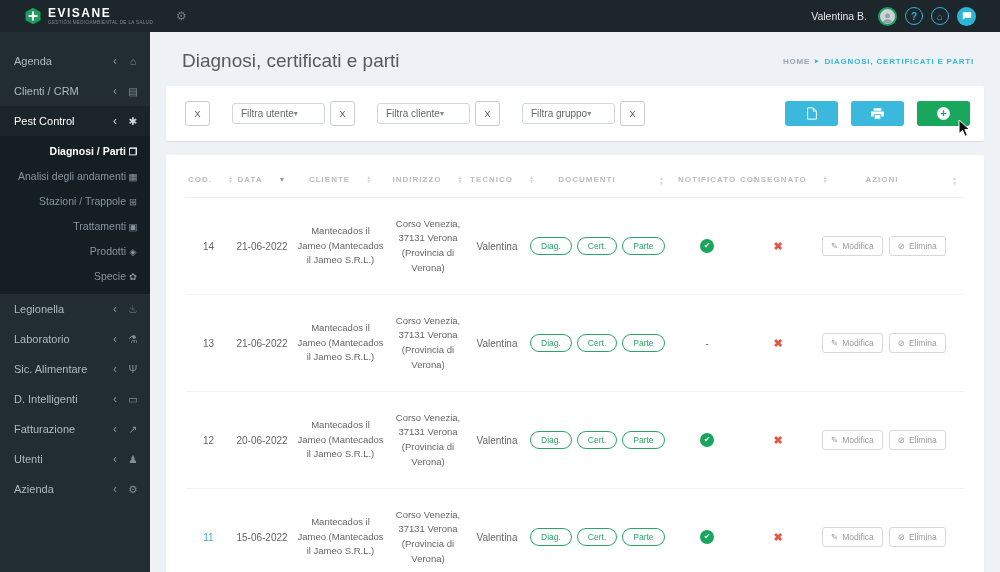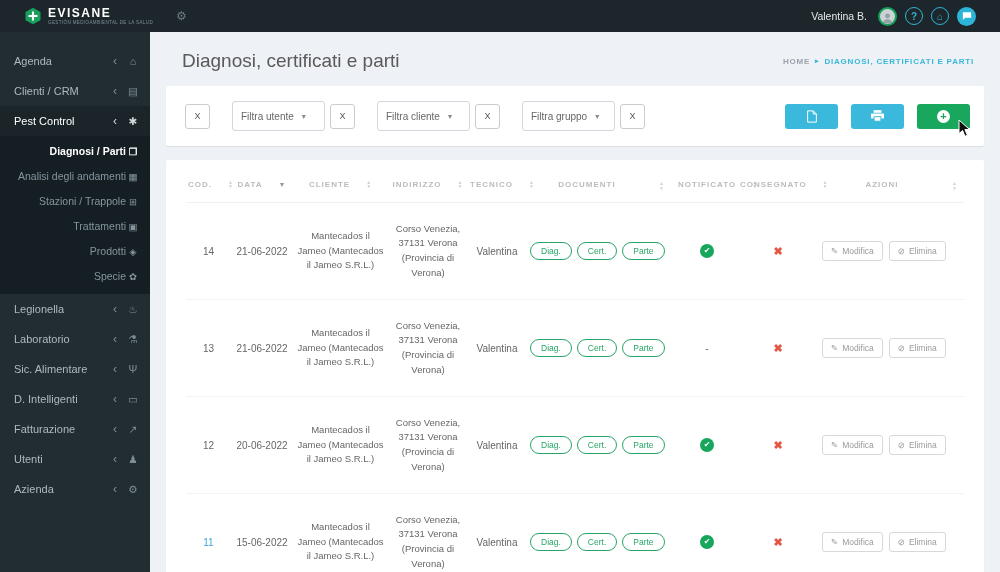--- a/index.html
+++ b/index.html
@@ -57,23 +57,23 @@
 
   
   .filter-card { padding:15px 14px; display:flex; align-items:center; margin-bottom:14px; }
   .search-input { width:148px; height:25px; border:1px solid #d2d6de; border-radius:2px;
     padding:0 8px; font-size:10px; color:#555; font-family:"Liberation Sans",sans-serif; }
   .search-input::placeholder { color:#b3b3b3; }
   .clear-btn { width:25px; height:25px; margin-left:5px; background:#fff;
     border:1px solid #cccccc; border-radius:3px; font-size:9px; color:#555;
     display:flex; align-items:center; justify-content:center; cursor:pointer;
     font-family:"Liberation Sans",sans-serif; }
-  .select-box { height:30px; min-width:93px; margin-left:22px; border:1px solid #d2d6de;
+  .select-box { height:21px; min-width:93px; margin-left:22px; border:1px solid #d2d6de;
     border-radius:3px; background:#fff; display:flex; align-items:center;
-    padding:0 8px; gap:8px; font-size:10px; color:#666; cursor:pointer; }
+    padding:0 8px; font-size:10px; color:#666; cursor:pointer; }
   .select-caret { color:#888; font-size:8px; }
   .bar-actions { margin-left:auto; display:flex; gap:13px; }
   .bar-btn { width:53px; height:25px; border:none; border-radius:3px; cursor:pointer;
     display:flex; align-items:center; justify-content:center; }
   .btn-blue { background:#3bb9dc; }
   .btn-green { background:#18a75d; }
   .plus-disc { width:13px; height:13px; border-radius:50%; background:#fff;
     color:#18a75d; font-size:11px; font-weight:bold; line-height:13px; text-align:center; }
 
   

